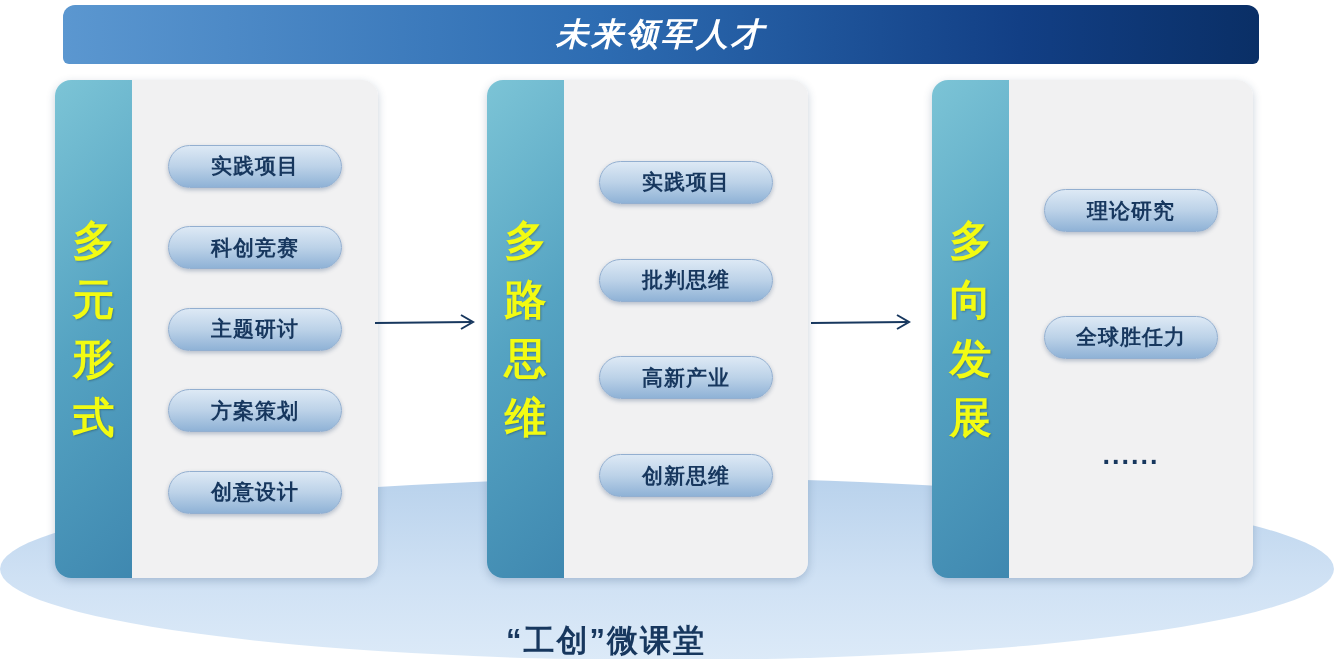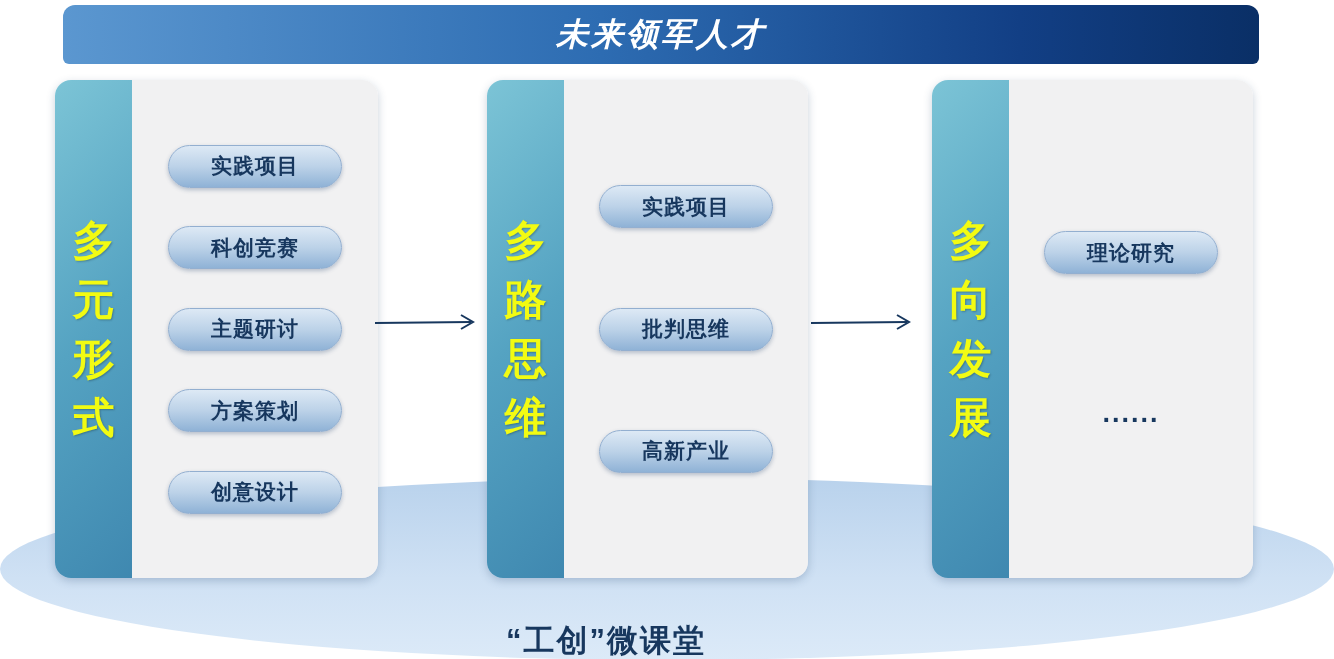--- a/index.html
+++ b/index.html
@@ -171,37 +171,39 @@
     <div class="strip">
       <span>多</span>
       <span>路</span>
       <span>思</span>
       <span>维</span>
     </div>
     <div class="panel">
       <div class="pill">实践项目</div>
       <div class="pill">批判思维</div>
       <div class="pill">高新产业</div>
+      <div class="pill">创新思维</div>
     </div>
   </div>
 
   <svg class="arrow arrow2" viewBox="0 0 106 24">
     <line x1="2" y1="13" x2="98" y2="12" stroke="#17375e" stroke-width="2"></line>
     <polyline points="88,5 100,12 88,19" fill="none" stroke="#17375e" stroke-width="2"></polyline>
   </svg>
 
   <div class="colgroup col3">
     <div class="strip">
       <span>多</span>
       <span>向</span>
       <span>发</span>
       <span>展</span>
     </div>
     <div class="panel">
       <div class="pill">理论研究</div>
+      <div class="pill">全球胜任力</div>
       <div class="dots">......</div>
     </div>
   </div>
 
   <div class="footer">
     <span class="footer-title">“工创”微课堂</span>
   </div>
 
 </div>
 

